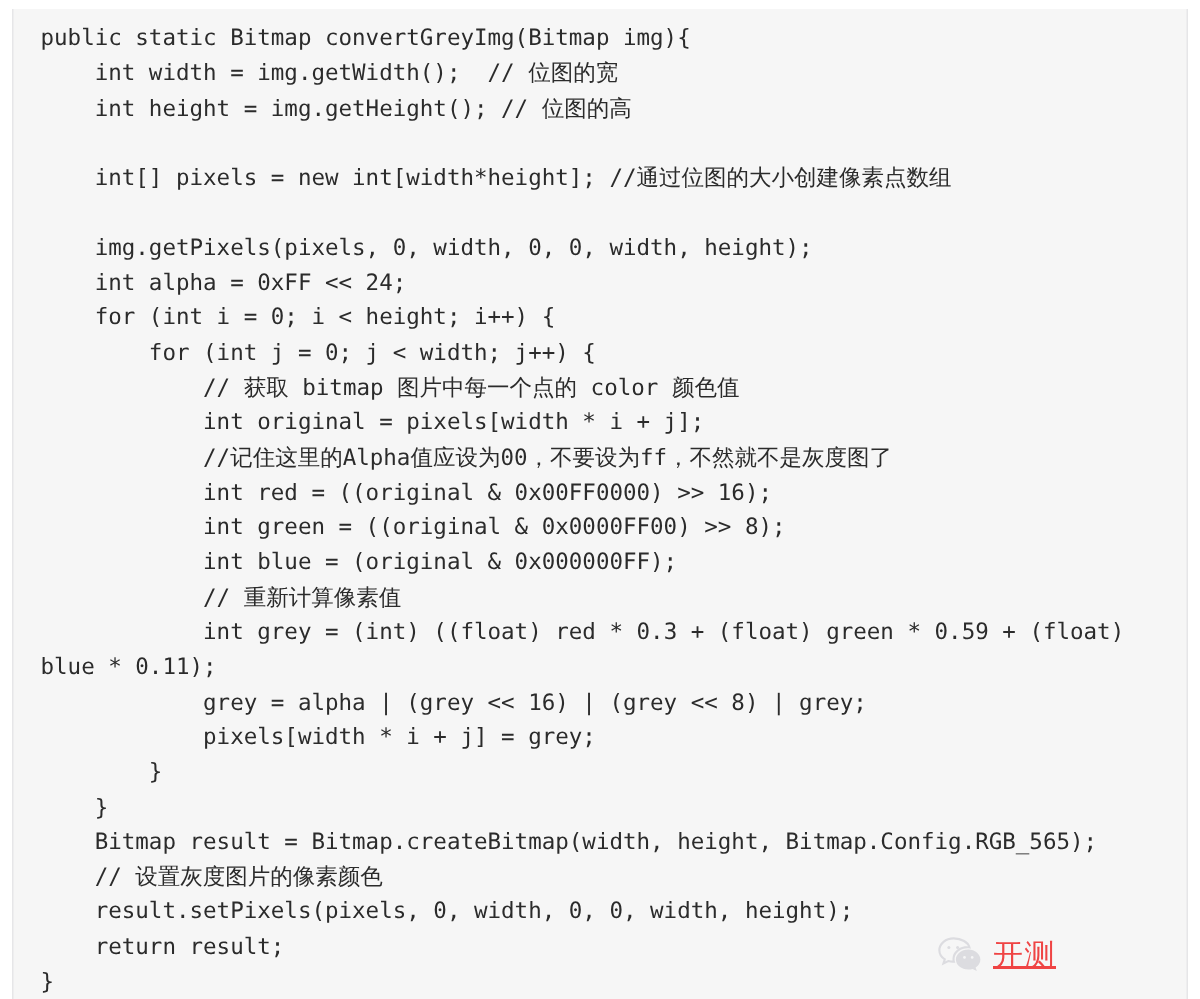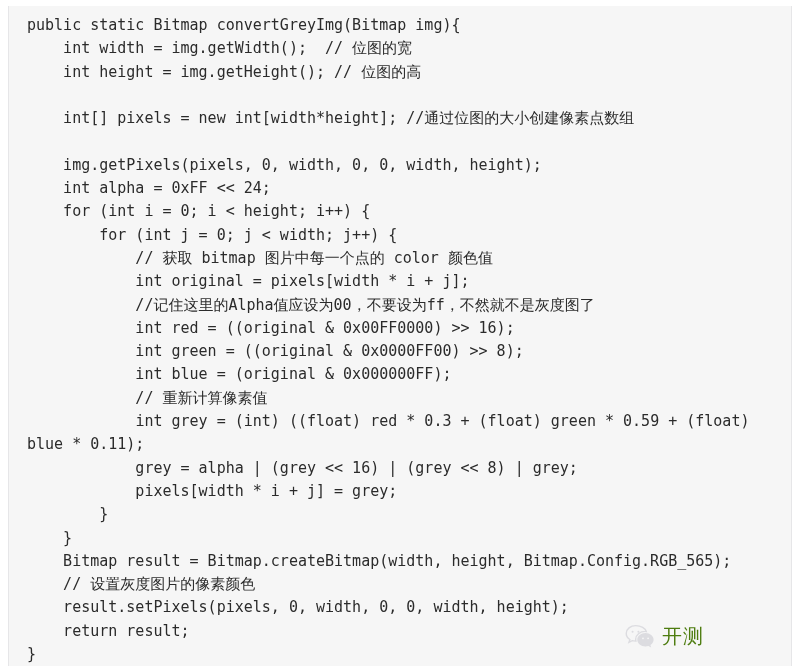--- a/index.html
+++ b/index.html
@@ -79,23 +79,24 @@
     pointer-events: none;
   }
   .wm-logo {
     width: 30px;
     height: 24px;
     display: block;
   }
   .wm-text {
     font-family: "DejaVu Sans", sans-serif;
     font-size: 20px;
-    color: #4d7c0f;
+    color: #ef4444;
     letter-spacing: 1px;
     line-height: 1;
+    text-decoration: underline;
   }
 </style>
 </head>
 <body>
 
 <div id="page">
 
   <div class="code-card">
     <pre class="code-body" id="code-body" style="color: rgb(43, 43, 43);"><span class="code-line">public static Bitmap convertGreyImg(Bitmap img){</span><span class="code-line">    int width = img.getWidth();  // 位图的宽</span><span class="code-line">    int height = img.getHeight(); // 位图的高</span><span class="code-line blank"> </span><span class="code-line">    int[] pixels = new int[width*height]; //通过位图的大小创建像素点数组</span><span class="code-line blank"> </span><span class="code-line">    img.getPixels(pixels, 0, width, 0, 0, width, height);</span><span class="code-line">    int alpha = 0xFF &lt;&lt; 24;</span><span class="code-line">    for (int i = 0; i &lt; height; i++) {</span><span class="code-line">        for (int j = 0; j &lt; width; j++) {</span><span class="code-line">            // 获取 bitmap 图片中每一个点的 color 颜色值</span><span class="code-line">            int original = pixels[width * i + j];</span><span class="code-line">            //记住这里的Alpha值应设为00，不要设为ff，不然就不是灰度图了</span><span class="code-line">            int red = ((original &amp; 0x00FF0000) &gt;&gt; 16);</span><span class="code-line">            int green = ((original &amp; 0x0000FF00) &gt;&gt; 8);</span><span class="code-line">            int blue = (original &amp; 0x000000FF);</span><span class="code-line">            // 重新计算像素值</span><span class="code-line wrapped">            int grey = (int) ((float) red * 0.3 + (float) green * 0.59 + (float) blue * 0.11);</span><span class="code-line">            grey = alpha | (grey &lt;&lt; 16) | (grey &lt;&lt; 8) | grey;</span><span class="code-line">            pixels[width * i + j] = grey;</span><span class="code-line">        }</span><span class="code-line">    }</span><span class="code-line">    Bitmap result = Bitmap.createBitmap(width, height, Bitmap.Config.RGB_565);</span><span class="code-line">    // 设置灰度图片的像素颜色</span><span class="code-line">    result.setPixels(pixels, 0, width, 0, 0, width, height);</span><span class="code-line">    return result;</span><span class="code-line">}</span></pre>
   </div>

